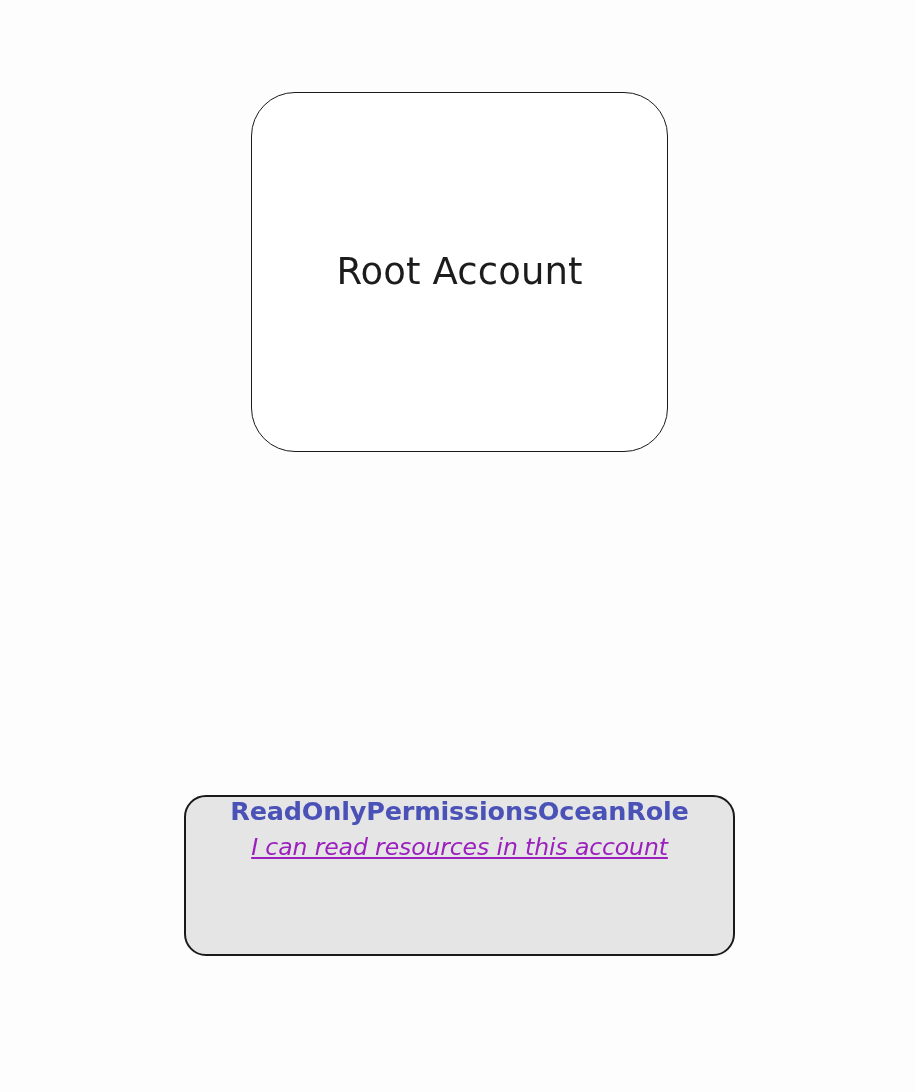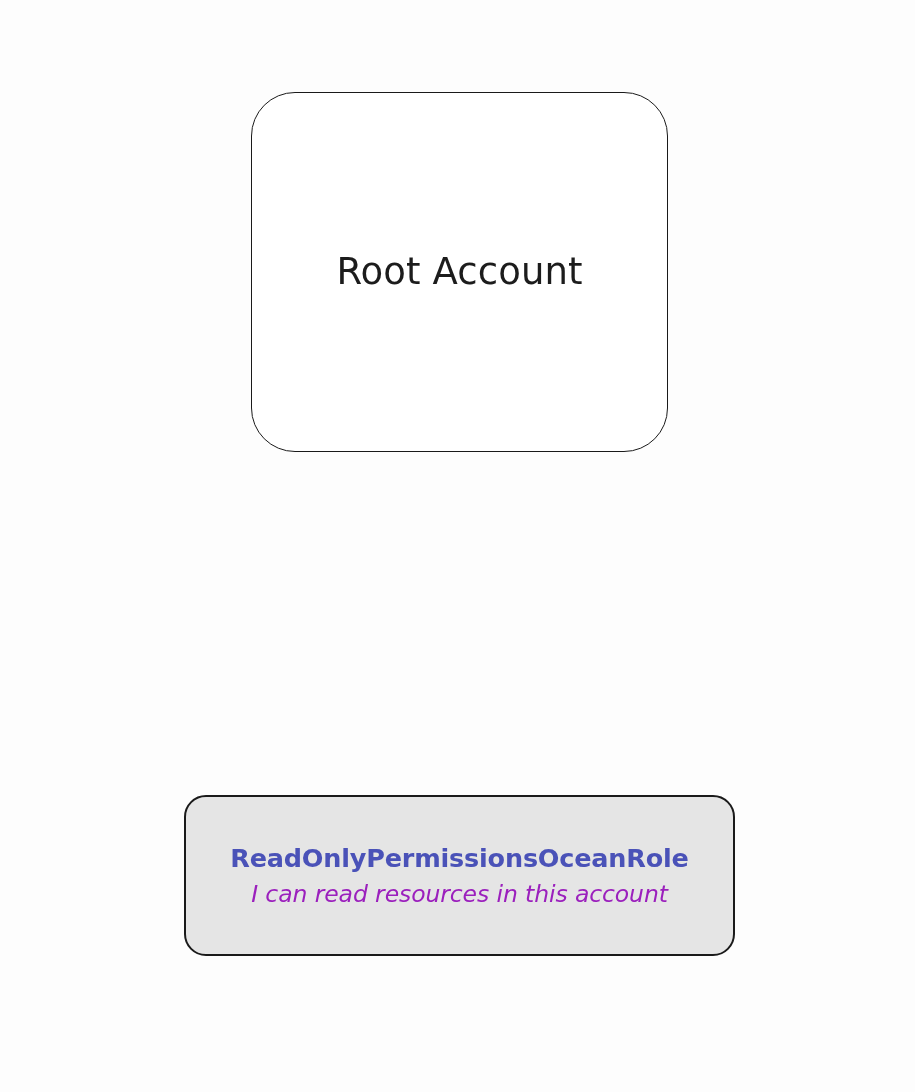--- a/index.html
+++ b/index.html
@@ -70,21 +70,20 @@
   
   .role-card {
     position: absolute;
     box-sizing: border-box;
     background: #e5e5e5;
     border: 2px solid #1a1a1a;
     border-radius: 22px;
     display: flex;
     flex-direction: column;
     align-items: center;
-    justify-content: center;
     z-index: 3;
   }
 
   #readonly-role-card {
     left: 184px;
     top: 795px;
     width: 551px;
     height: 161px;
   }
 
@@ -101,20 +100,21 @@
 
   .role-description {
     font-family: "DejaVu Sans", sans-serif;
     font-style: italic;
     font-weight: 400;
     font-size: 23.5px;
     color: #9b20bd;
     text-align: center;
     letter-spacing: -0.1px;
     line-height: 1.1;
+    text-decoration: underline;
   }
 </style>
 </head>
 <body>
 
 <div id="diagram">
 
   <div class="account-box" id="root-account-box">
     <div class="account-label">Root Account</div>
   </div>

